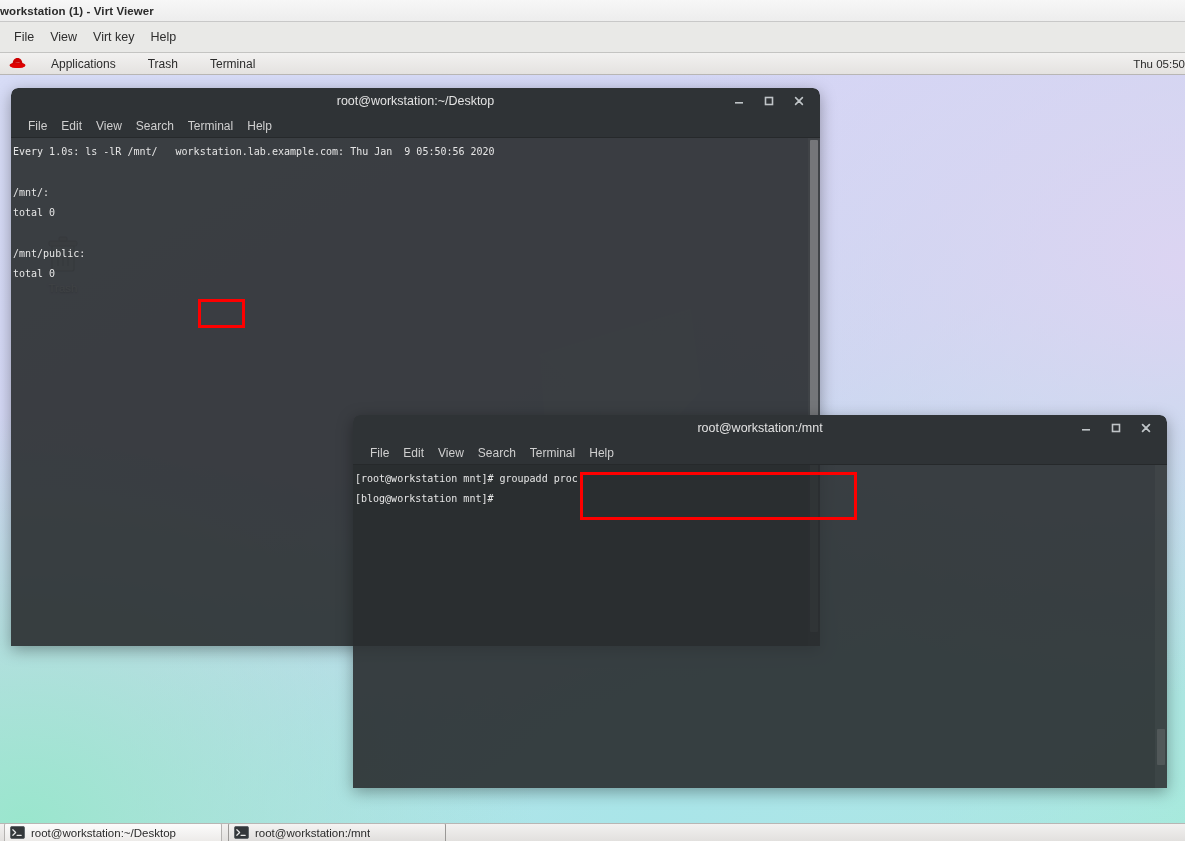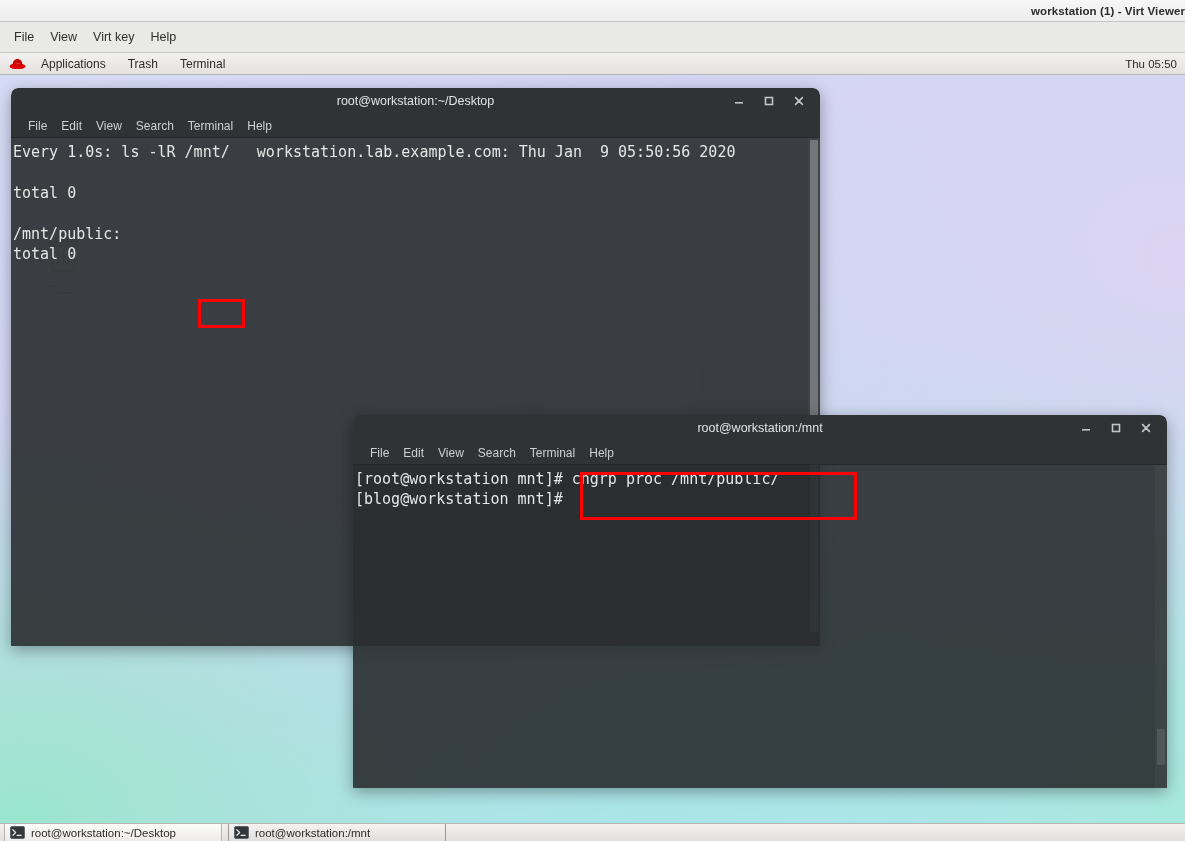--- a/index.html
+++ b/index.html
@@ -15,21 +15,21 @@
     width: 1185px; height: 841px;
     overflow: hidden;
   }
 
   
   .vv-titlebar {
     position: absolute; left: 0; top: 0;
     width: 1185px; height: 22px;
     background: linear-gradient(to bottom, #f7f7f7 0%, #ededed 100%);
     border-bottom: 1px solid #c8c8c8;
-    display: flex; align-items: center; justify-content: flex-end;
+    display: flex; align-items: center; justify-content: flex-start;
   }
   .vv-title {
     font-size: 11.5px; font-weight: bold; color: #2b2b2b;
     letter-spacing: .1px;
   }
 
   .vv-menubar {
     position: absolute; left: 0; top: 22px;
     width: 1185px; height: 31px;
     background: #e9e9e7;
@@ -44,27 +44,27 @@
   }
 
   
   .gnome-panel {
     position: absolute; left: 0; top: 53px;
     width: 1185px; height: 22px;
     background: linear-gradient(to bottom, #f2f1f0 0%, #e4e2e0 100%);
     border-bottom: 1px solid #b8b6b4;
     display: flex; align-items: center;
   }
-  .gp-left { display: flex; align-items: center; padding-left: 5px; gap: 4px; }
+  .gp-left { display: flex; align-items: flex-start; padding-left: 5px; gap: 14px; }
   .gp-item {
     font-size: 12px; color: #2b2b2b;
     padding: 1px 9px; cursor: default; white-space: nowrap;
   }
   .gp-right {
-    margin-left: auto; padding-right: 8px;
+    margin-left: auto; 
     font-size: 11.5px; color: #2b2b2b; white-space: nowrap;
   }
   .rh-icon { width: 17px; height: 14px; display: block; }
 
   
   .desktop {
     position: absolute; left: 0; top: 75px;
     width: 1185px; height: 748px;
     overflow: hidden;
     background:
@@ -133,21 +133,21 @@
 
   .term-body {
     background: rgba(41,44,47,0.90);
     position: relative;
     padding: 4px 0 0 2px;
     font-family: "DejaVu Sans Mono", "Liberation Mono", monospace;
     overflow: hidden;
   }
   .term-line {
     color: #e6e6e6;
-    font-size: 15px;
+    font-size: 10px;
     line-height: 20.4px;
     white-space: pre;
     letter-spacing: 0px;
   }
 
   .term-scrollbar {
     position: absolute; top: 0; right: 0;
     width: 12px; height: 100%;
     background: rgba(255,255,255,.03);
   }
@@ -285,20 +285,21 @@
         <div class="tm-item">Edit</div>
         <div class="tm-item">View</div>
         <div class="tm-item">Search</div>
         <div class="tm-item">Terminal</div>
         <div class="tm-item">Help</div>
       </div>
 
       <div class="term-body" style="height:508px;">
         <div class="term-line">Every 1.0s: ls -lR /mnt/   workstation.lab.example.com: Thu Jan  9 05:50:56 2020</div>
         <div class="term-line">&nbsp;</div>
+        <div class="term-line">/mnt/:</div>
         <div class="term-line">total 0</div>
         <div class="term-line">&nbsp;</div>
         <div class="term-line">/mnt/public:</div>
         <div class="term-line">total 0</div>
 
         <div class="term-scrollbar">
           <div class="term-scroll-thumb" style="top:2px; height:492px;"></div>
         </div>
       </div>
     </div>
@@ -331,21 +332,21 @@
       <div class="term-menubar">
         <div class="tm-item">File</div>
         <div class="tm-item">Edit</div>
         <div class="tm-item">View</div>
         <div class="tm-item">Search</div>
         <div class="tm-item">Terminal</div>
         <div class="tm-item">Help</div>
       </div>
 
       <div class="term-body" style="height:323px;">
-        <div class="term-line">[root@workstation mnt]# chgrp proc /mnt/public/</div>
+        <div class="term-line">[root@workstation mnt]# groupadd proc</div>
         <div class="term-line">[blog@workstation mnt]#</div>
 
         <div class="term-scrollbar">
           <div class="term-scroll-thumb" style="top:264px; height:36px; background:rgba(160,160,160,.22);"></div>
         </div>
       </div>
     </div>
 
     <div class="redbox" style="left:580px; top:397px; width:277px; height:48px;"></div>
 

